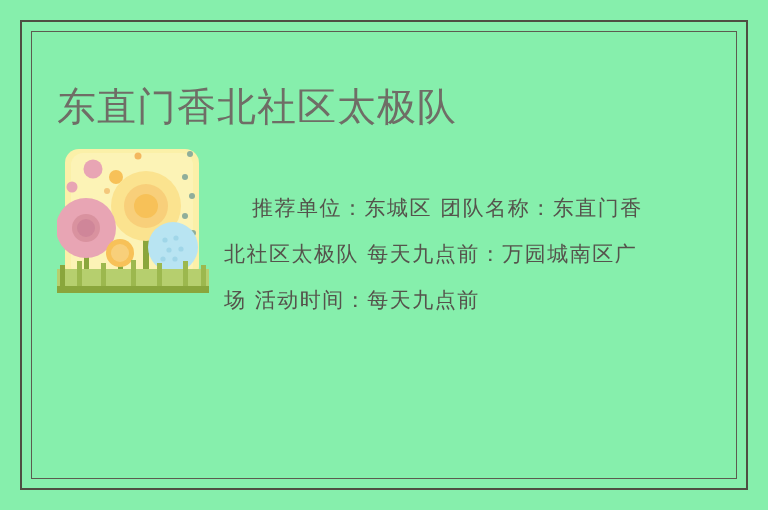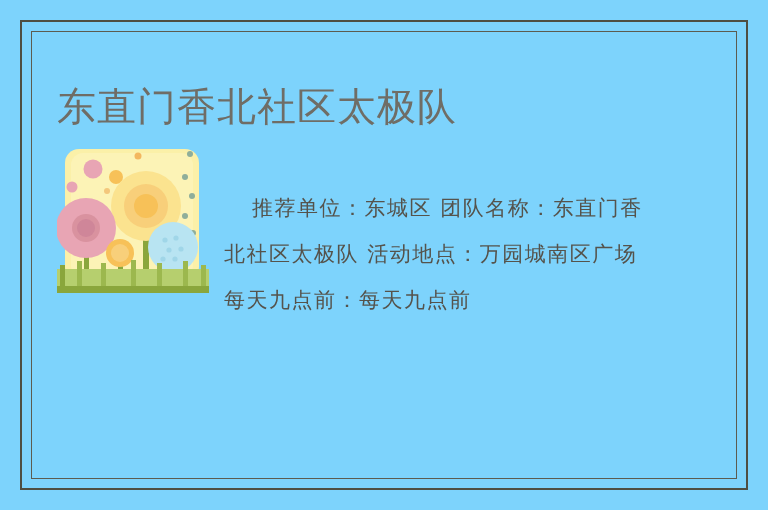--- a/index.html
+++ b/index.html
@@ -11,21 +11,21 @@
     height: 510px;
     background: #fdfdf4;
     font-family: "Liberation Sans", "DejaVu Sans", sans-serif;
     overflow: hidden;
   }
 
   .page {
     position: relative;
     width: 768px;
     height: 510px;
-    background: #7dd3fc;
+    background: #86efac;
   }
 
   
   .frame-outer {
     position: absolute;
     left: 20px;
     top: 20px;
     width: 728px;
     height: 470px;
     border: 2px solid #4e4e42;
@@ -157,16 +157,16 @@
         <rect x="20" y="118" width="5" height="28" fill="#9cb84e"></rect>
         <rect x="44" y="120" width="5" height="26" fill="#9cb84e"></rect>
         <rect x="74" y="117" width="5" height="29" fill="#9cb84e"></rect>
         <rect x="100" y="120" width="5" height="26" fill="#9cb84e"></rect>
         <rect x="126" y="118" width="5" height="28" fill="#9cb84e"></rect>
         <rect x="144" y="122" width="5" height="24" fill="#9cb84e"></rect>
         <rect x="0" y="143" width="152" height="7" fill="#8aa63c"></rect>
       </svg>
     </div>
 
-    <p class="details">推荐单位：东城区 团队名称：东直门香北社区太极队 活动地点：万园城南区广场 每天九点前：每天九点前</p>
+    <p class="details">推荐单位：东城区 团队名称：东直门香北社区太极队 每天九点前：万园城南区广场 活动时间：每天九点前</p>
 
   </div>
 </div>
 
 </body></html>

